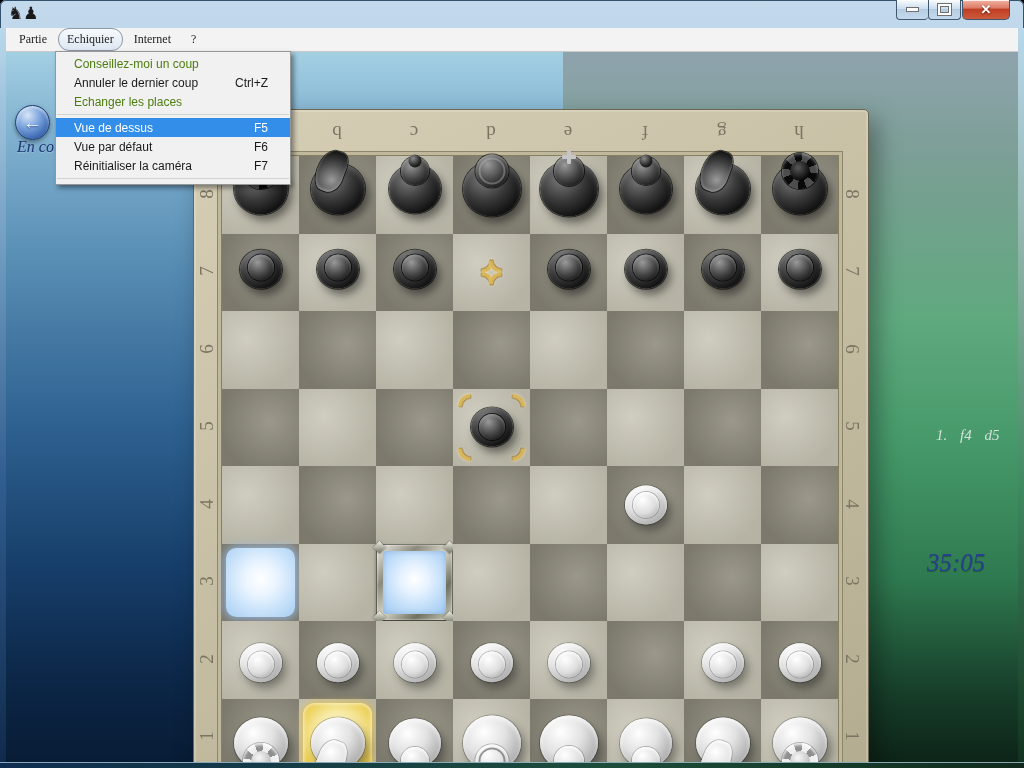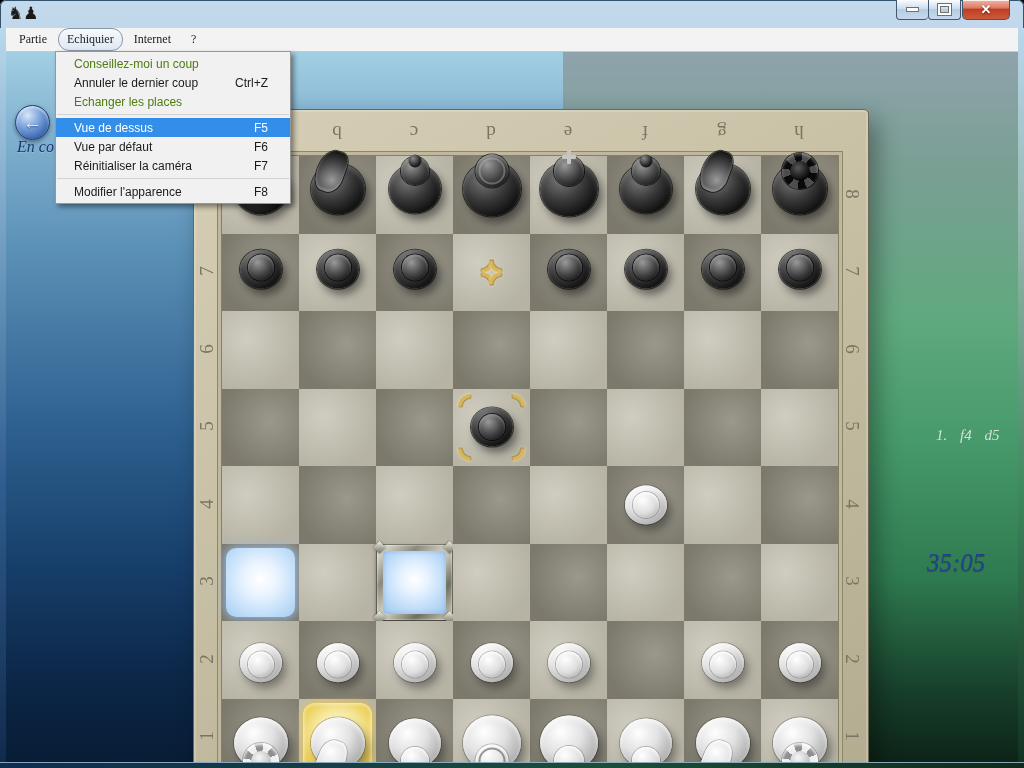--- a/index.html
+++ b/index.html
@@ -484,18 +484,14 @@
       </div>
       <div class="dd-item">
         <span class="dd-label">Vue par défaut</span>
         <span class="dd-shortcut">F6</span>
       </div>
       <div class="dd-item">
         <span class="dd-label">Réinitialiser la caméra</span>
         <span class="dd-shortcut">F7</span>
       </div>
       <div class="dd-sep"></div>
-      <div class="dd-item">
-        <span class="dd-label">Modifier l'apparence</span>
-        <span class="dd-shortcut">F8</span>
-      </div>
     </div>
 </div>
 
 </body></html>

